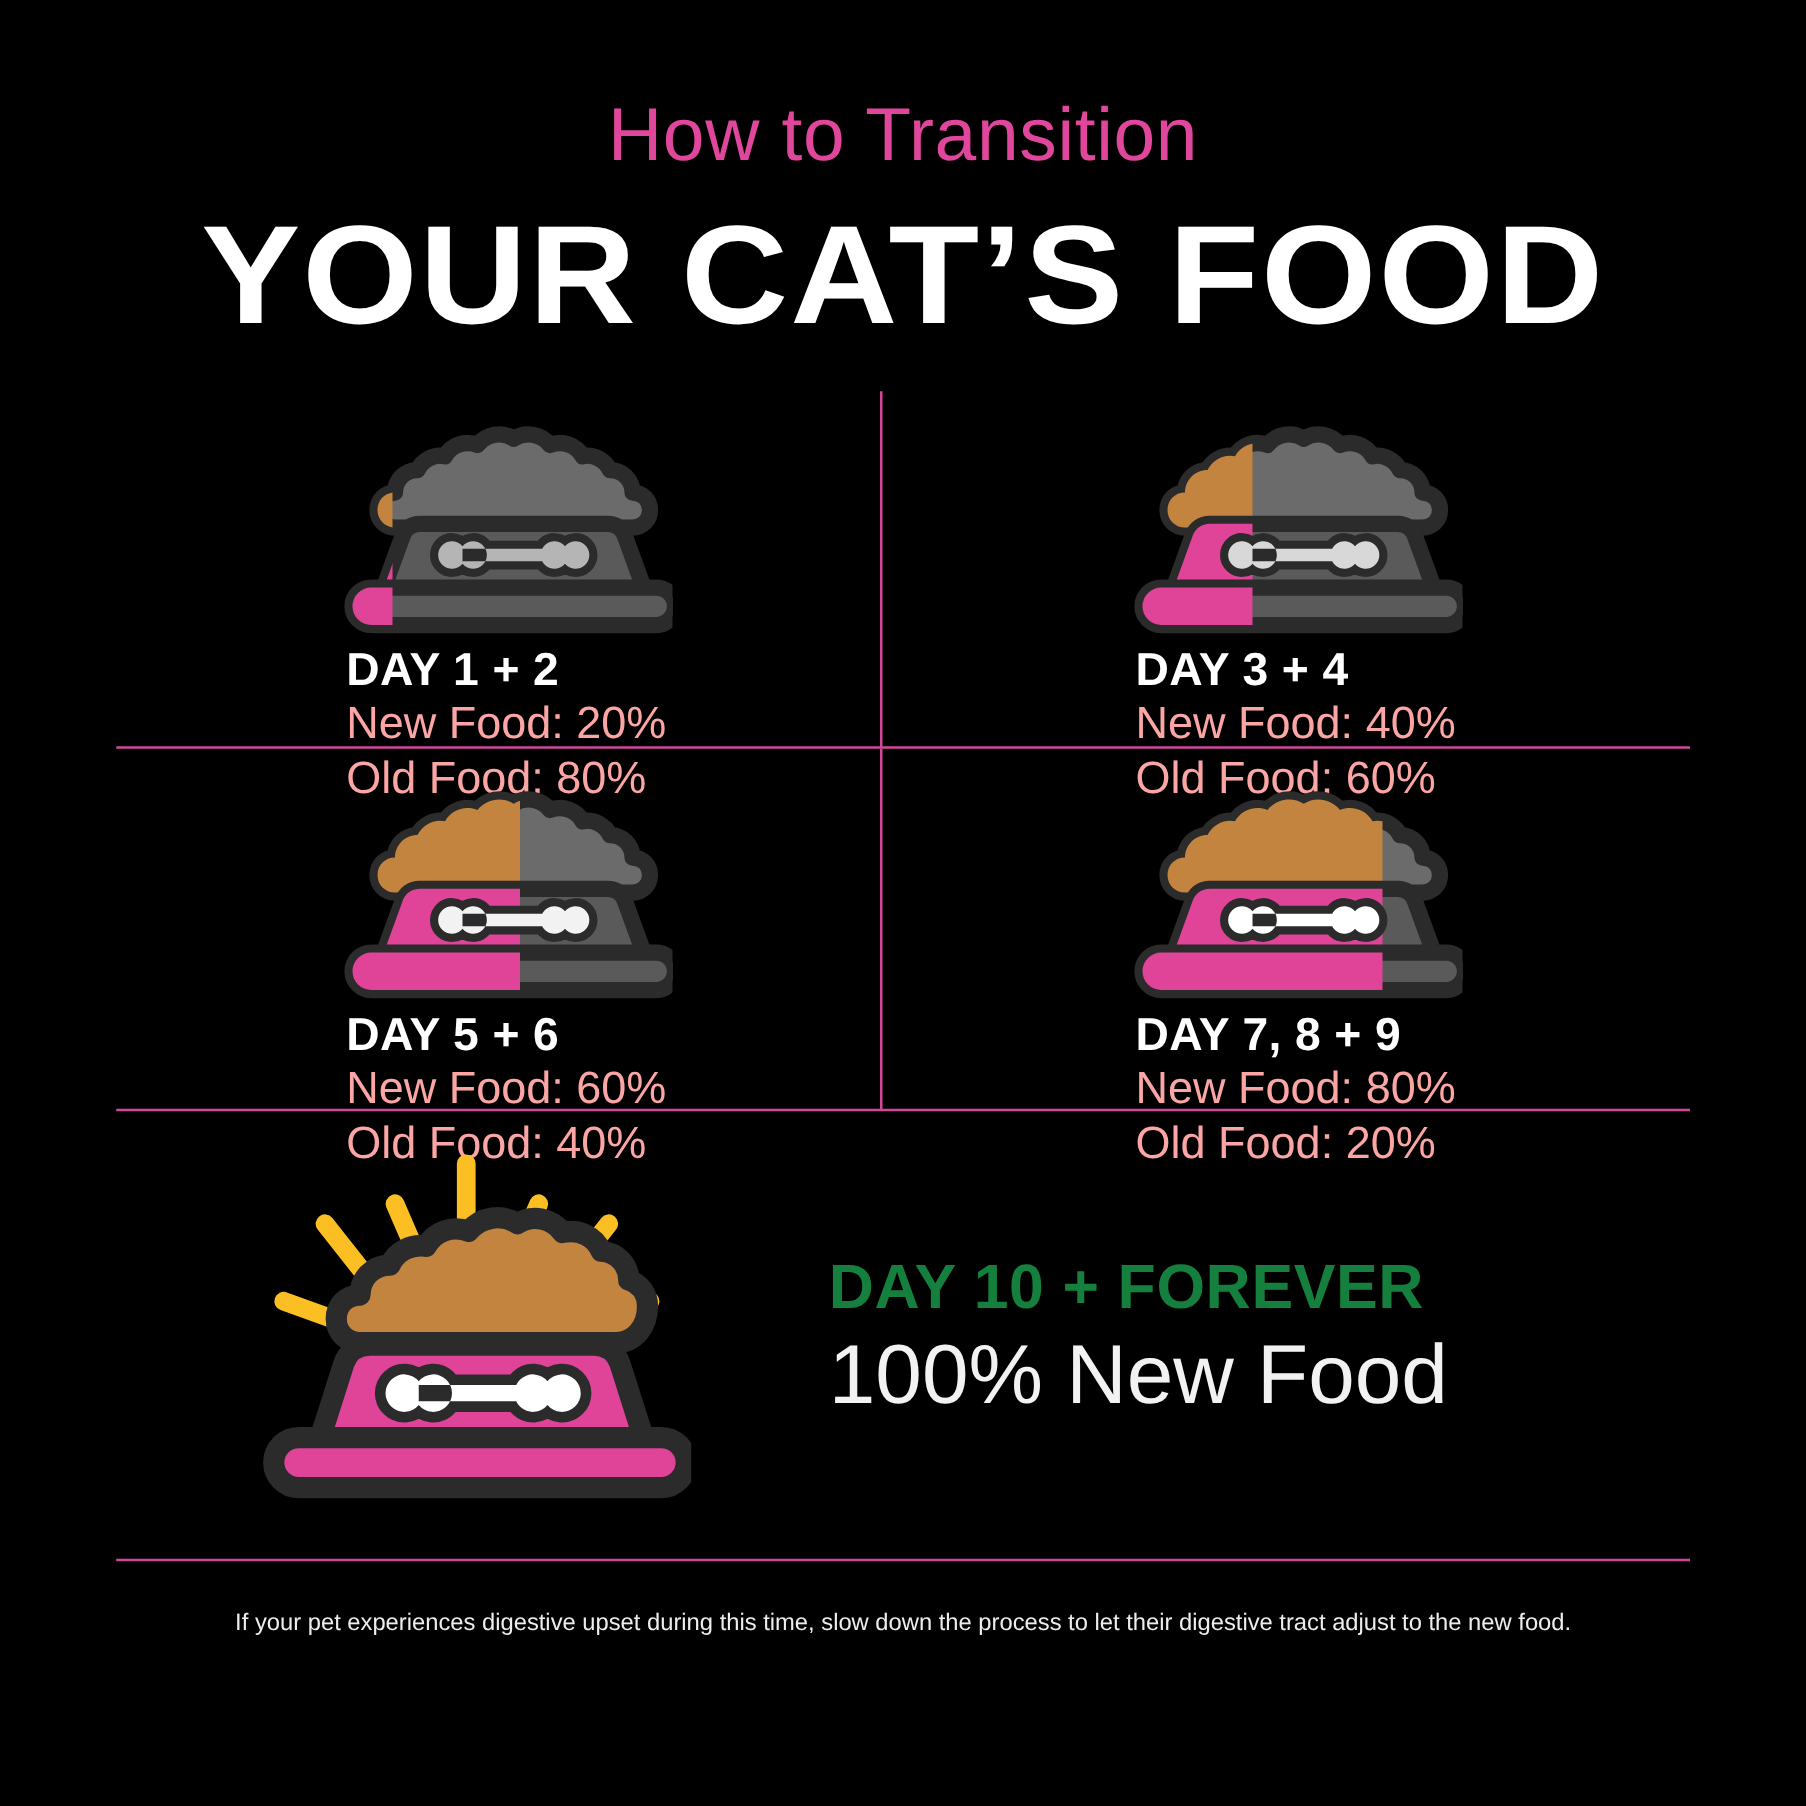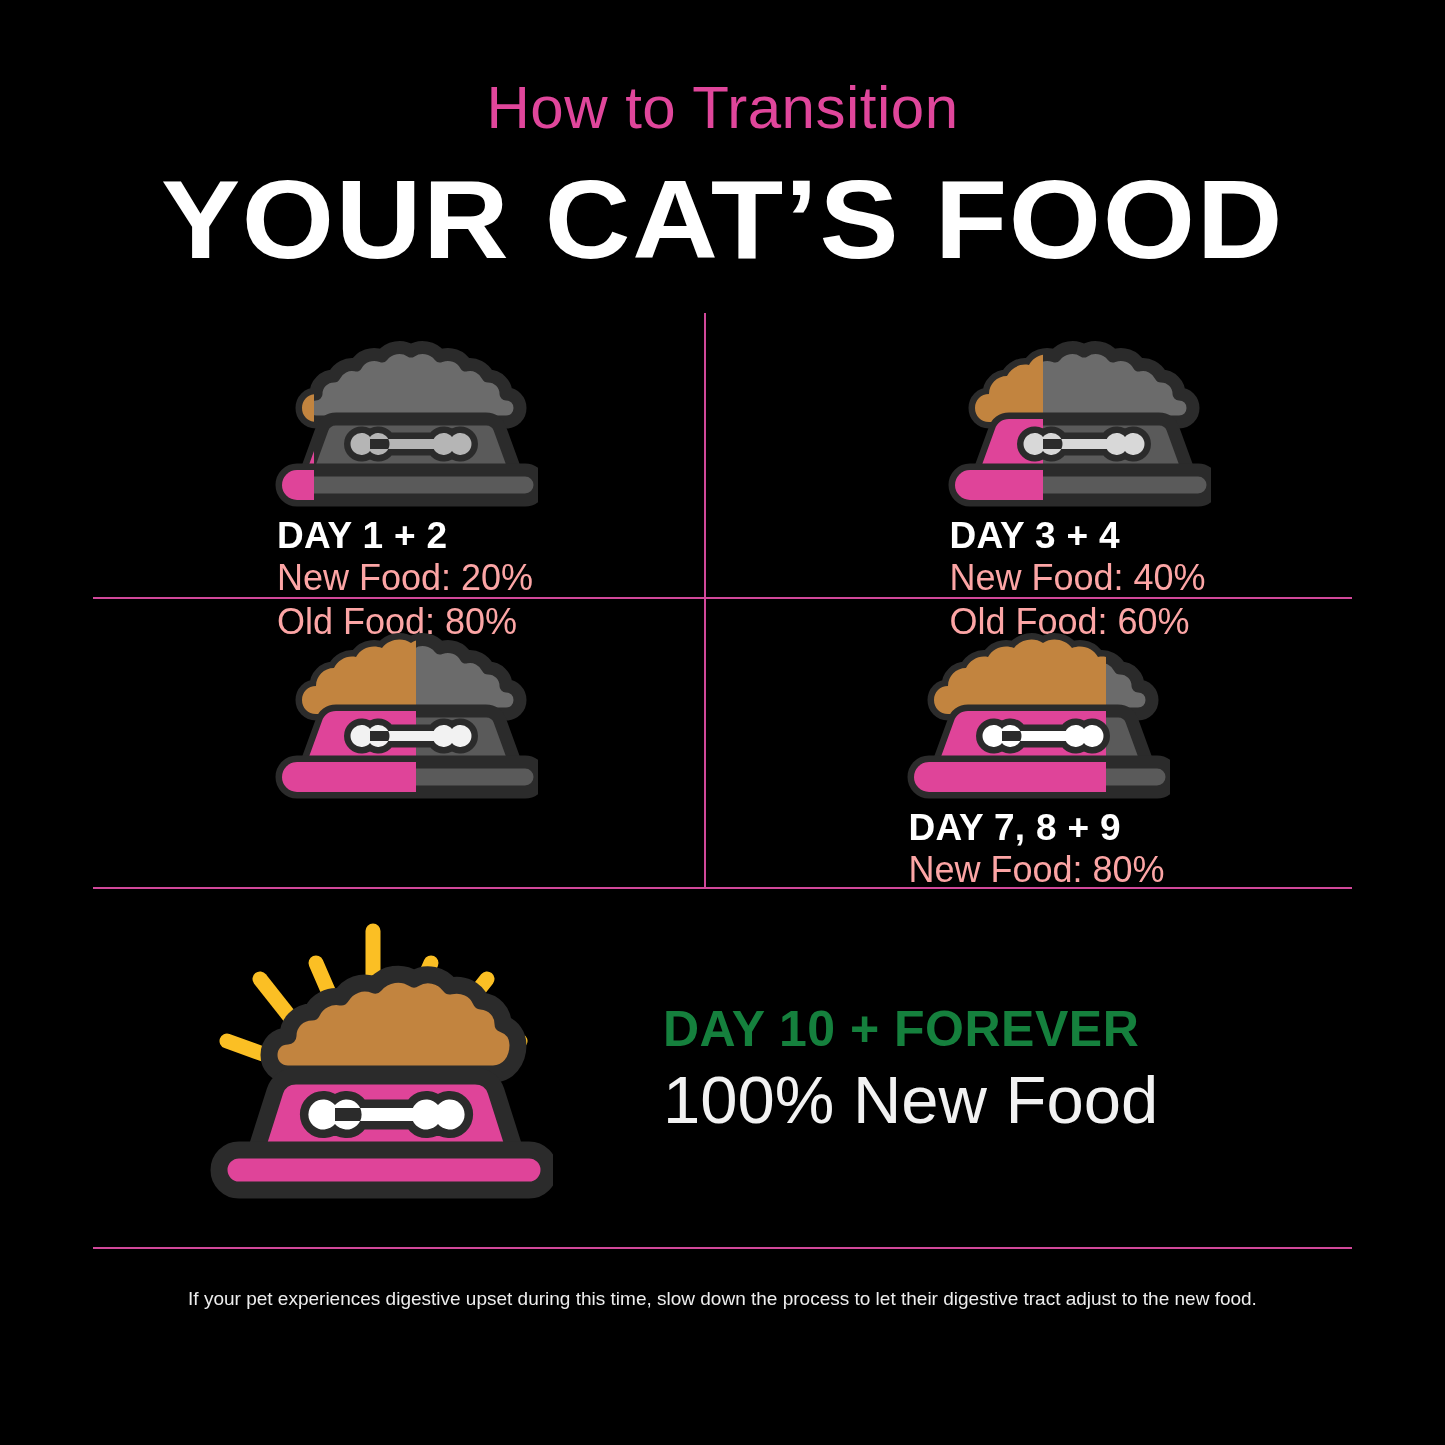--- a/index.html
+++ b/index.html
@@ -40,21 +40,21 @@
   .divider { position: absolute; background: #D1489A; }
   .div-v-top   { left: 704px; top: 313px;  width: 2px;  height: 285px; }
   .div-h-mid   { left: 93px;  top: 597px;  width: 1259px; height: 2px; }
   .div-v-bot   { left: 704px; top: 599px;  width: 2px;  height: 289px; }
   .div-h-low   { left: 93px;  top: 887px;  width: 1259px; height: 2px; }
   .div-h-foot  { left: 93px;  top: 1247px; width: 1259px; height: 2px; }
 
   
   .cell { position: absolute; display: flex; align-items: center; flex-direction: column; }
   .cell-1 { left: 93px;  top: 330px; width: 610px; height: 262px; }
-  .cell-2 { left: 748px; top: 330px; width: 645px; height: 262px; }
+  .cell-2 { left: 707px; top: 330px; width: 645px; height: 262px; }
   .cell-3 { left: 93px;  top: 622px; width: 610px; height: 262px; }
   .cell-4 { left: 707px; top: 622px; width: 645px; height: 262px; }
 
   .bowl-slot { flex: 0 0 auto; display: flex; align-items: center; justify-content: center; }
   .cell .bowl-slot { width: 305px; }
   .cell .text-slot { margin-left: 14px; }
 
   .day-title {
     font-size: 37px;
     font-weight: 700;
@@ -187,20 +187,25 @@
         <path d="M58 92 C50 92 44 86 44 78 C44 70 50 64 58 64 C58 54 66 46 76 46 C80 38 89 33 98 35 C103 26 114 22 124 26 C131 17 144 15 153 21 C162 15 175 17 182 26 C192 22 203 26 208 35 C217 33 226 38 230 46 C240 46 248 54 248 64 C256 64 262 70 262 78 C262 86 256 92 248 92 Z" fill="#6B6B6B" stroke="#2B2B2B" stroke-width="13" stroke-linejoin="round"></path>
         <path d="M58 92 C50 92 44 86 44 78 C44 70 50 64 58 64 C58 54 66 46 76 46 C80 38 89 33 98 35 C103 26 114 22 124 26 C131 17 144 15 153 21 C162 15 175 17 182 26 C192 22 203 26 208 35 C217 33 226 38 230 46 C240 46 248 54 248 64 C256 64 262 70 262 78 C262 86 256 92 248 92 Z" fill="#C2843F" clip-path="url(#fill3)"></path>
         <path d="M48 143 L64 99 C66 93 71 89 78 89 L228 89 C235 89 240 93 242 99 L258 143 Z" fill="#5A5A5A" stroke="#2B2B2B" stroke-width="13" stroke-linejoin="round"></path>
         <path d="M48 143 L64 99 C66 93 71 89 78 89 L228 89 C235 89 240 93 242 99 L258 143 Z" fill="#DF4499" clip-path="url(#fill3)"></path>
         <rect x="24" y="140" width="258" height="30" rx="15" fill="#5A5A5A" stroke="#2B2B2B" stroke-width="13"></rect>
         <rect x="24" y="140" width="258" height="30" rx="15" fill="#DF4499" clip-path="url(#fill3)"></rect>
         <path d="M112 107 a11 11 0 1 0 0 14 a11 11 0 1 0 0 -14 M194 107 a11 11 0 1 1 0 14 a11 11 0 1 1 0 -14 M112 109 h82 v10 h-82 Z" fill="#F2F2F2" stroke="#2B2B2B" stroke-width="13" stroke-linejoin="round"></path>
         <path d="M112 107 a11 11 0 1 0 0 14 a11 11 0 1 0 0 -14 M194 107 a11 11 0 1 1 0 14 a11 11 0 1 1 0 -14 M112 109 h82 v10 h-82 Z" fill="#F2F2F2"></path>
       </svg>
     </div>
+    <div class="text-slot">
+      <div class="day-title">DAY 5 + 6</div>
+      <div class="day-line">New Food: 60%</div>
+      <div class="day-line">Old Food: 40%</div>
+    </div>
   </div>
 
   <div class="cell cell-4">
     <div class="bowl-slot">
       <svg width="280" height="185" viewBox="0 0 280 185">
         <defs>
           <clipPath id="fill4">
               <rect x="0" y="0" width="216" height="185"></rect>
             </clipPath>
         </defs>
@@ -210,20 +215,21 @@
         <path d="M48 143 L64 99 C66 93 71 89 78 89 L228 89 C235 89 240 93 242 99 L258 143 Z" fill="#DF4499" clip-path="url(#fill4)"></path>
         <rect x="24" y="140" width="258" height="30" rx="15" fill="#5A5A5A" stroke="#2B2B2B" stroke-width="13"></rect>
         <rect x="24" y="140" width="258" height="30" rx="15" fill="#DF4499" clip-path="url(#fill4)"></rect>
         <path d="M112 107 a11 11 0 1 0 0 14 a11 11 0 1 0 0 -14 M194 107 a11 11 0 1 1 0 14 a11 11 0 1 1 0 -14 M112 109 h82 v10 h-82 Z" fill="#FFFFFF" stroke="#2B2B2B" stroke-width="13" stroke-linejoin="round"></path>
         <path d="M112 107 a11 11 0 1 0 0 14 a11 11 0 1 0 0 -14 M194 107 a11 11 0 1 1 0 14 a11 11 0 1 1 0 -14 M112 109 h82 v10 h-82 Z" fill="#FFFFFF"></path>
       </svg>
     </div>
     <div class="text-slot">
       <div class="day-title">DAY 7, 8 + 9</div>
       <div class="day-line">New Food: 80%</div>
+      <div class="day-line">Old Food: 20%</div>
     </div>
   </div>
 
   <div class="final-row">
     <div class="final-bowl-slot">
       <svg width="360" height="300" viewBox="0 0 360 300">
 
         <g stroke="#FBBF24" stroke-width="15" stroke-linecap="round">
           <line x1="180" y1="12" x2="180" y2="62"></line>
           <line x1="123" y1="44" x2="136" y2="74"></line>

